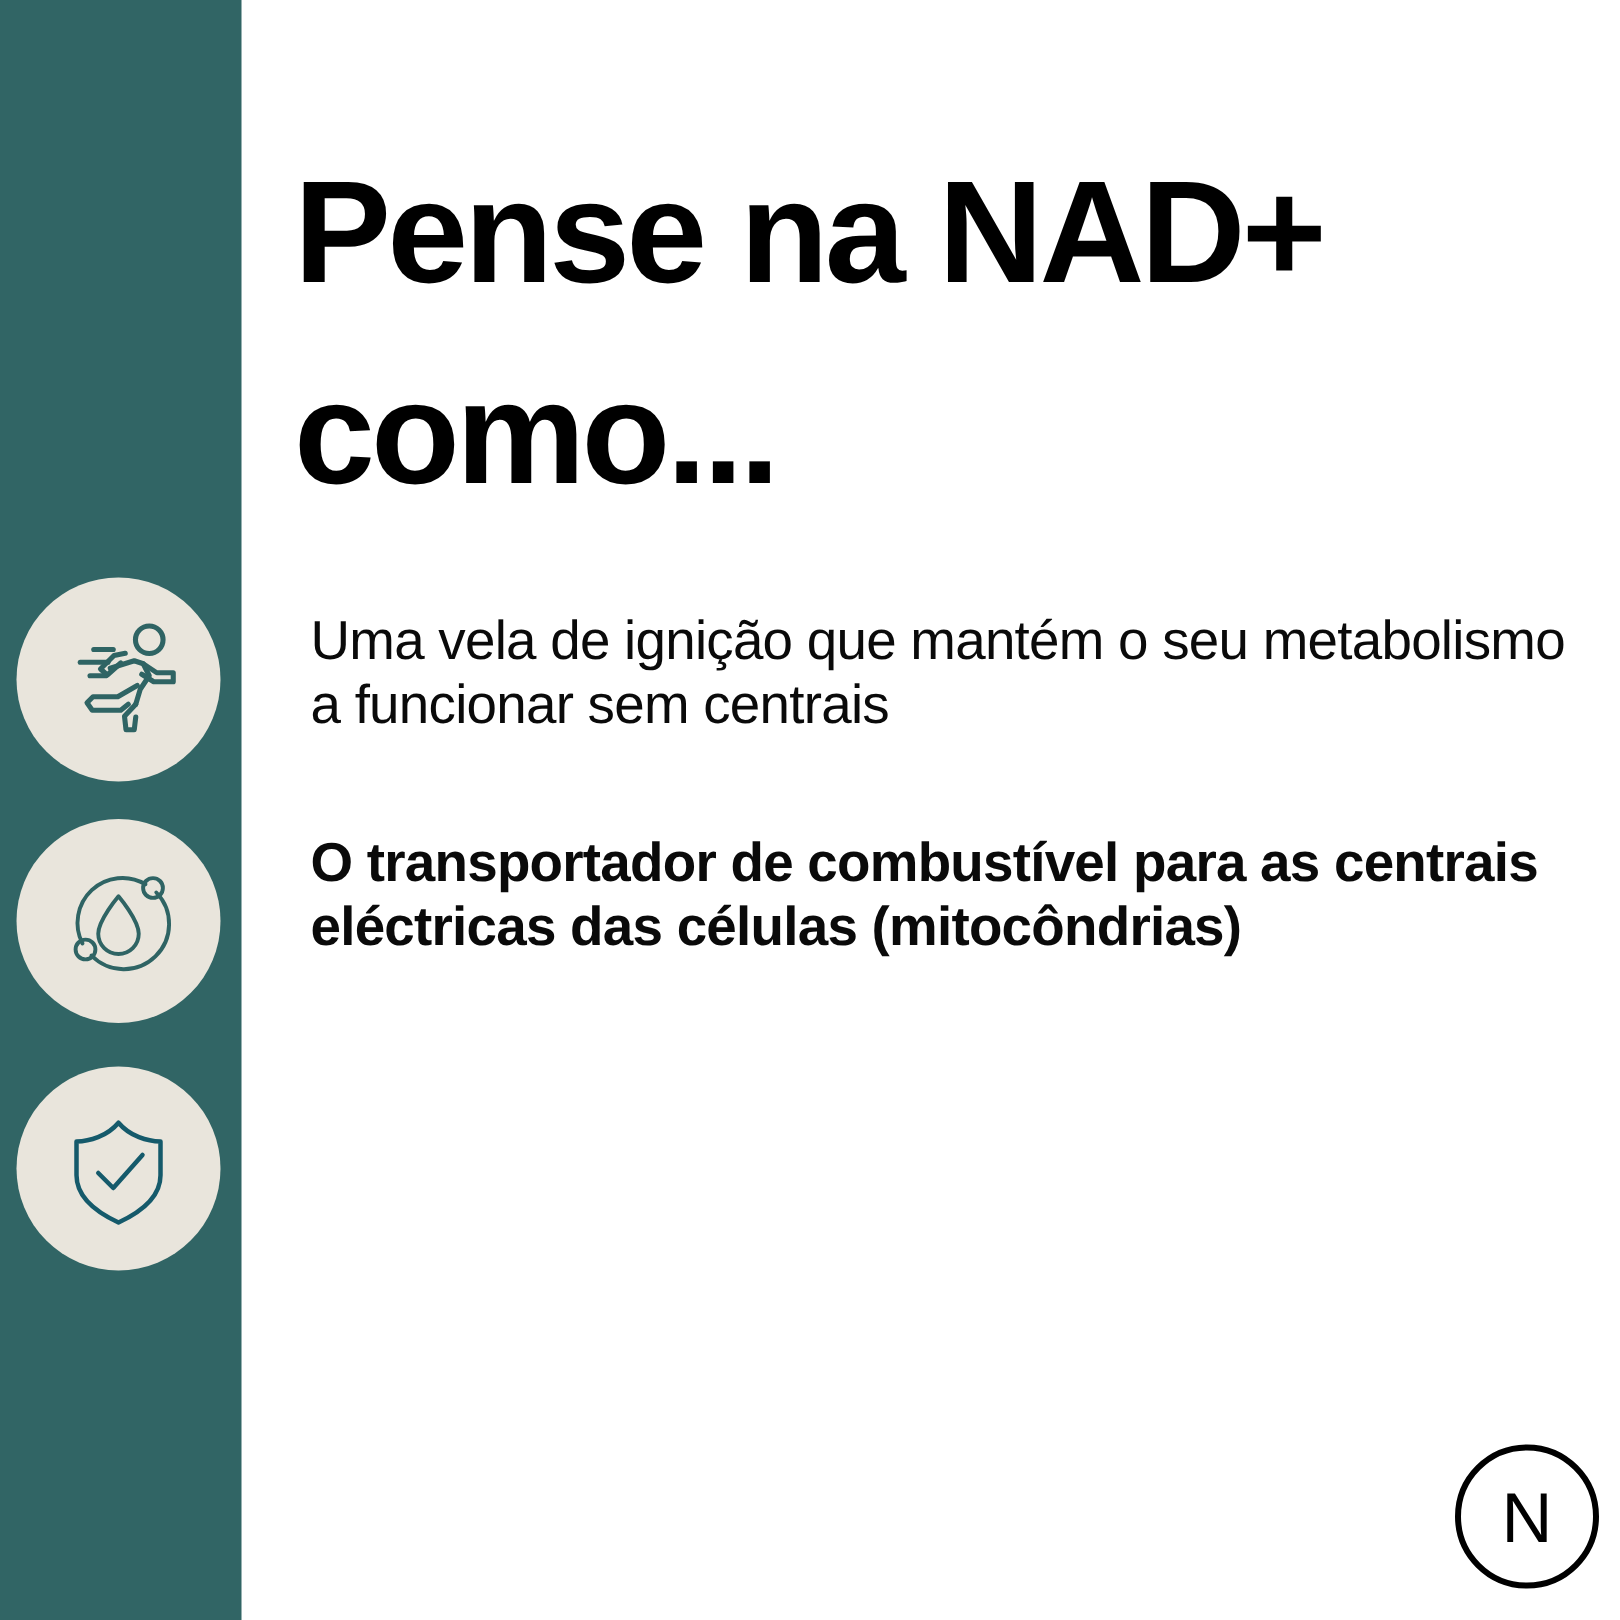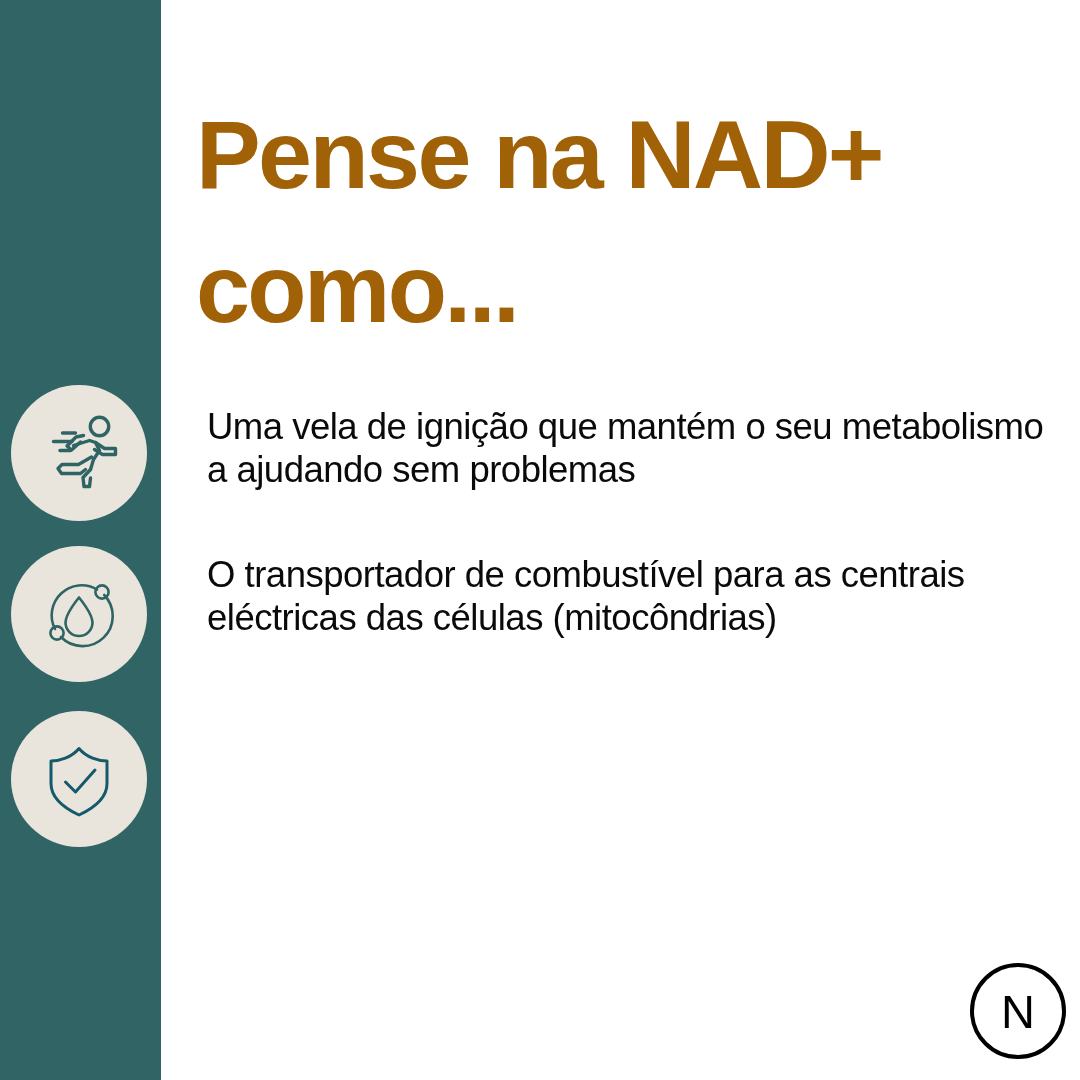--- a/index.html
+++ b/index.html
@@ -52,38 +52,38 @@
   
   .headline {
     position: absolute;
     left: 196px;
     top: 88px;
     width: 870px;
     font-size: 97px;
     font-weight: 700;
     line-height: 1.38;
     letter-spacing: -2.6px;
-    color: #a16207;
+    color: #000000;
     font-family: "Liberation Sans", sans-serif;
     white-space: pre-line;
   }
 
   
   .body-block {
     position: absolute;
     color: #0a0a0a;
     font-size: 36.5px;
     line-height: 1.19;
     letter-spacing: -0.5px;
     font-family: "Liberation Sans", sans-serif;
     white-space: pre-line;
     font-weight: 400;
   }
   #block-1 { left: 207px; top: 405px; width: 840px; }
-  #block-2 { left: 207px; top: 553px; width: 830px; }
+  #block-2 { left: 207px; top: 553px; width: 830px; font-weight: bold; }
   #block-3 { left: 197px; top: 738px; width: 800px; }
 
   
   .logo-mark {
     position: absolute;
     left: 970px;
     top: 963px;
     width: 96px;
     height: 96px;
     border: 4px solid #000000;
@@ -151,20 +151,20 @@
     <span>
       <svg width="86" height="86" viewBox="0 0 86 86" fill="none" stroke="#155a6b" stroke-width="3.0" stroke-linecap="round" stroke-linejoin="round">
         <path d="M43 12.5 C50.5 21.5 62.5 25.0 71.0 25.0 L71.0 47.5 C71.0 63.0 57.0 72.5 43 79.0 C29.0 72.5 15.0 63.0 15.0 47.5 L15.0 25.0 C23.5 25.0 35.5 21.5 43 12.5 Z"></path>
         <path d="M29.5 46.0 L39.5 56.0 L59.0 34.0"></path>
       </svg>
     </span>
   </div>
 
   <div class="headline">Pense na NAD+ como...</div>
 
-  <div class="body-block" id="block-1">Uma vela de ignição que mantém o seu metabolismo a ajudando sem problemas</div>
+  <div class="body-block" id="block-1">Uma vela de ignição que mantém o seu metabolismo a funcionar sem centrais</div>
   <div class="body-block" id="block-2">O transportador de combustível para as centrais eléctricas das células (mitocôndrias)</div>
 
   <div class="logo-mark">
     <span class="logo-letter">N</span>
   </div>
 
 </div>
 
 </body></html>

